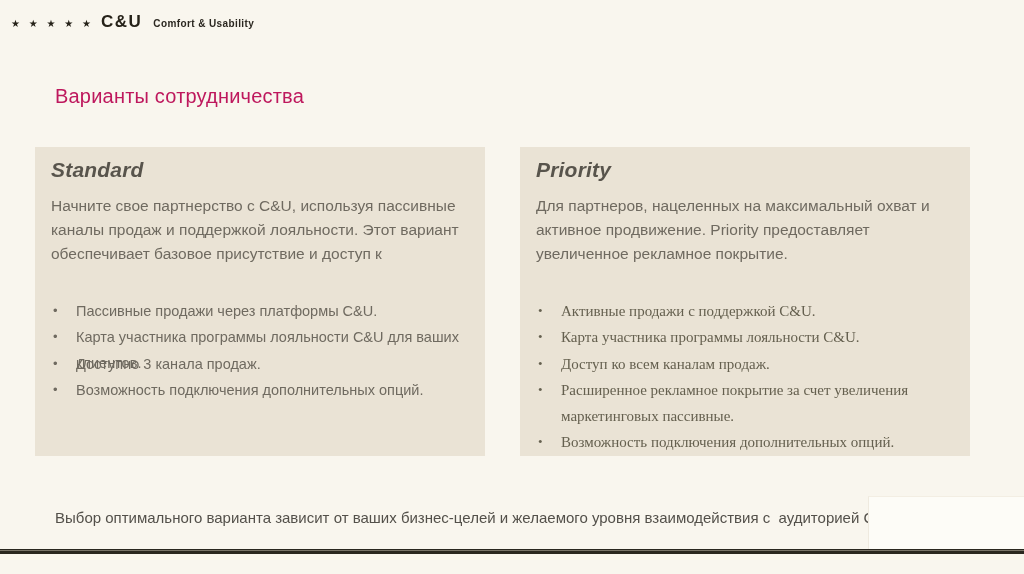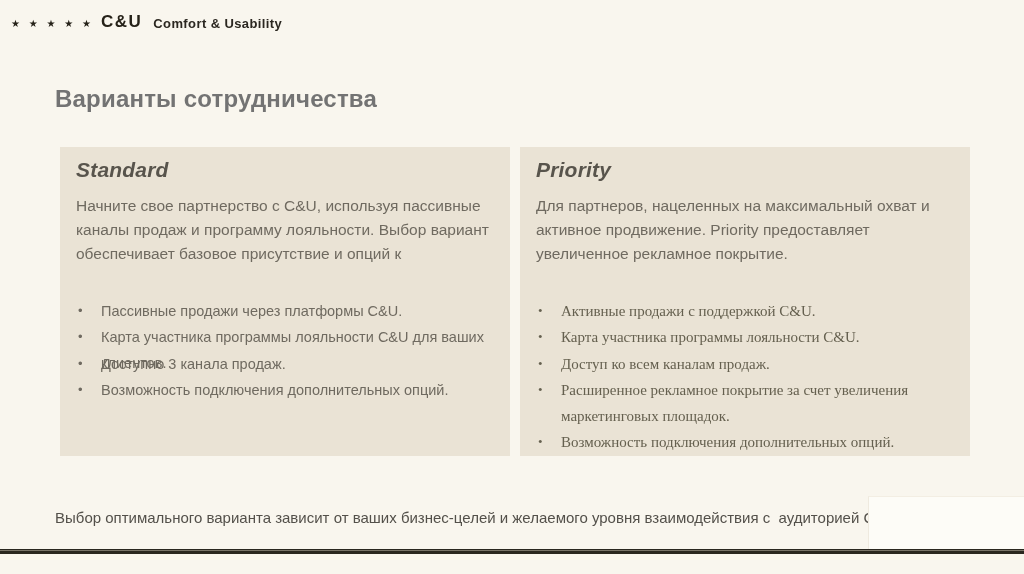--- a/index.html
+++ b/index.html
@@ -19,38 +19,38 @@
   }
   .brand .stars {
     font-size: 10px; letter-spacing: 3px; color: #262219;
     padding-top: 2px; white-space: pre;
   }
   .brand .wordmark {
     font-size: 17px; font-weight: 700; letter-spacing: 1.5px;
     margin-left: 7px; color: #262219;
   }
   .brand .tagline {
-    font-size: 13px; font-weight: 700; letter-spacing: 0.4px;
+    font-size: 10px; font-weight: 700; letter-spacing: 0.4px;
     margin-left: 11px; margin-top: 3px; color: #2b2720;
   }
 
   
   .page-title {
     position: absolute; left: 55px; top: 85px;
-    margin: 0; font-size: 24px; font-weight: 700;
-    color: #737373; letter-spacing: 0.2px;
+    margin: 0; font-size: 20px; font-weight: 400;
+    color: #be185d; letter-spacing: 0.2px;
   }
 
   
   .card {
     position: absolute; top: 147px;
     width: 450px; height: 309px;
     background: #eae3d5;
   }
-  .card.card--standard { left: 60px; }
+  .card.card--standard { left: 35px; }
   .card.card--priority { left: 520px; }
 
   .card-title {
     position: absolute; left: 16px; top: 11px; margin: 0;
     font-size: 21px; font-style: italic; font-weight: 700;
     color: #58544c; letter-spacing: 0.2px;
   }
   .card-desc {
     position: absolute; left: 16px; top: 47px;
     color: #6f6a60; font-size: 15.5px;
@@ -113,22 +113,22 @@
   <span class="wordmark">C&amp;U</span>
   <span class="tagline">Comfort &amp; Usability</span>
 </div>
 
 <h1 class="page-title">Варианты сотрудничества</h1>
 
 <section class="card card--standard">
   <h2 class="card-title">Standard</h2>
   <div class="card-desc">
     <div class="line">Начните свое партнерство с C&amp;U, используя пассивные</div>
-    <div class="line">каналы продаж и программу лояльности. Выбор вариант</div>
-    <div class="line">обеспечивает базовое присутствие и опций к</div>
+    <div class="line">каналы продаж и поддержкой лояльности. Этот вариант</div>
+    <div class="line">обеспечивает базовое присутствие и доступ к</div>
   </div>
   <ul class="bullet-list">
     <li>
       <span class="marker">•</span>
       <div class="b-line">Пассивные продажи через платформы C&amp;U.</div>
     </li>
     <li>
       <span class="marker">•</span>
       <div class="b-line">Карта участника программы лояльности C&amp;U для ваших</div>
       <div class="b-line">клиентов.</div>
@@ -160,21 +160,21 @@
       <span class="marker">•</span>
       <div class="b-line">Карта участника программы лояльности C&amp;U.</div>
     </li>
     <li>
       <span class="marker">•</span>
       <div class="b-line">Доступ ко всем каналам продаж.</div>
     </li>
     <li>
       <span class="marker">•</span>
       <div class="b-line">Расширенное рекламное покрытие за счет увеличения</div>
-      <div class="b-line">маркетинговых площадок.</div>
+      <div class="b-line">маркетинговых пассивные.</div>
     </li>
     <li>
       <span class="marker">•</span>
       <div class="b-line">Возможность подключения дополнительных опций.</div>
     </li>
   </ul>
 </section>
 
 <p class="footnote">Выбор оптимального варианта зависит от ваших бизнес-целей и желаемого уровня взаимодействия с  аудиторией C&amp;U.</p>
 

